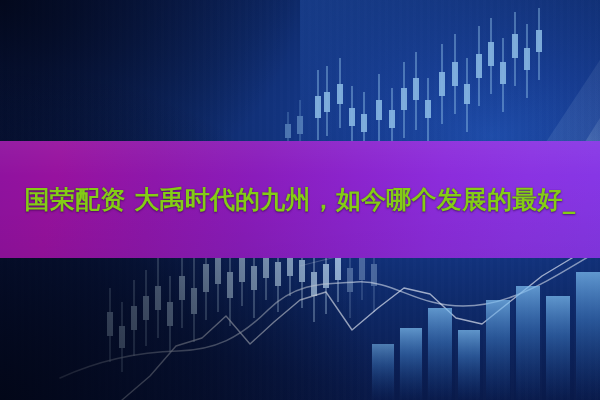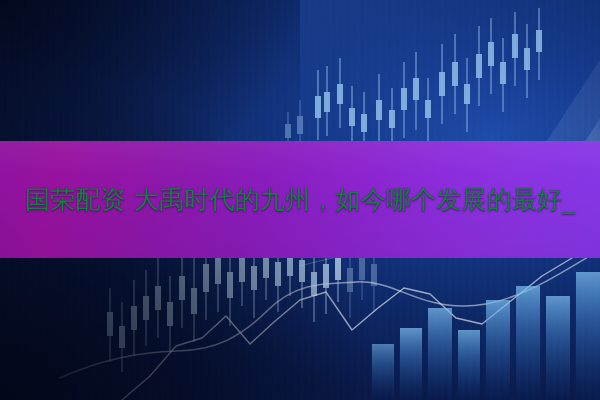--- a/index.html
+++ b/index.html
@@ -88,23 +88,23 @@
     width: 600px;
     height: 117px;
     display: flex;
     flex-direction: column;
     align-items: center;
     justify-content: center;
     gap: 2px;
     z-index: 6;
   }
   .headline .line {
-    color: #15803d;
+    color: #84cc16;
     font-size: 25px;
-    font-weight: normal;
+    font-weight: bold;
     line-height: 1.42;
     letter-spacing: .2px;
     white-space: nowrap;
     text-shadow: 0 1px 2px rgba(40,0,60,.55), 0 0 1px rgba(60,0,80,.5);
   }
   .headline .line-1 { align-self: center; }
   .headline .line-2 { align-self: center; }
 </style>
 </head>
 <body>

